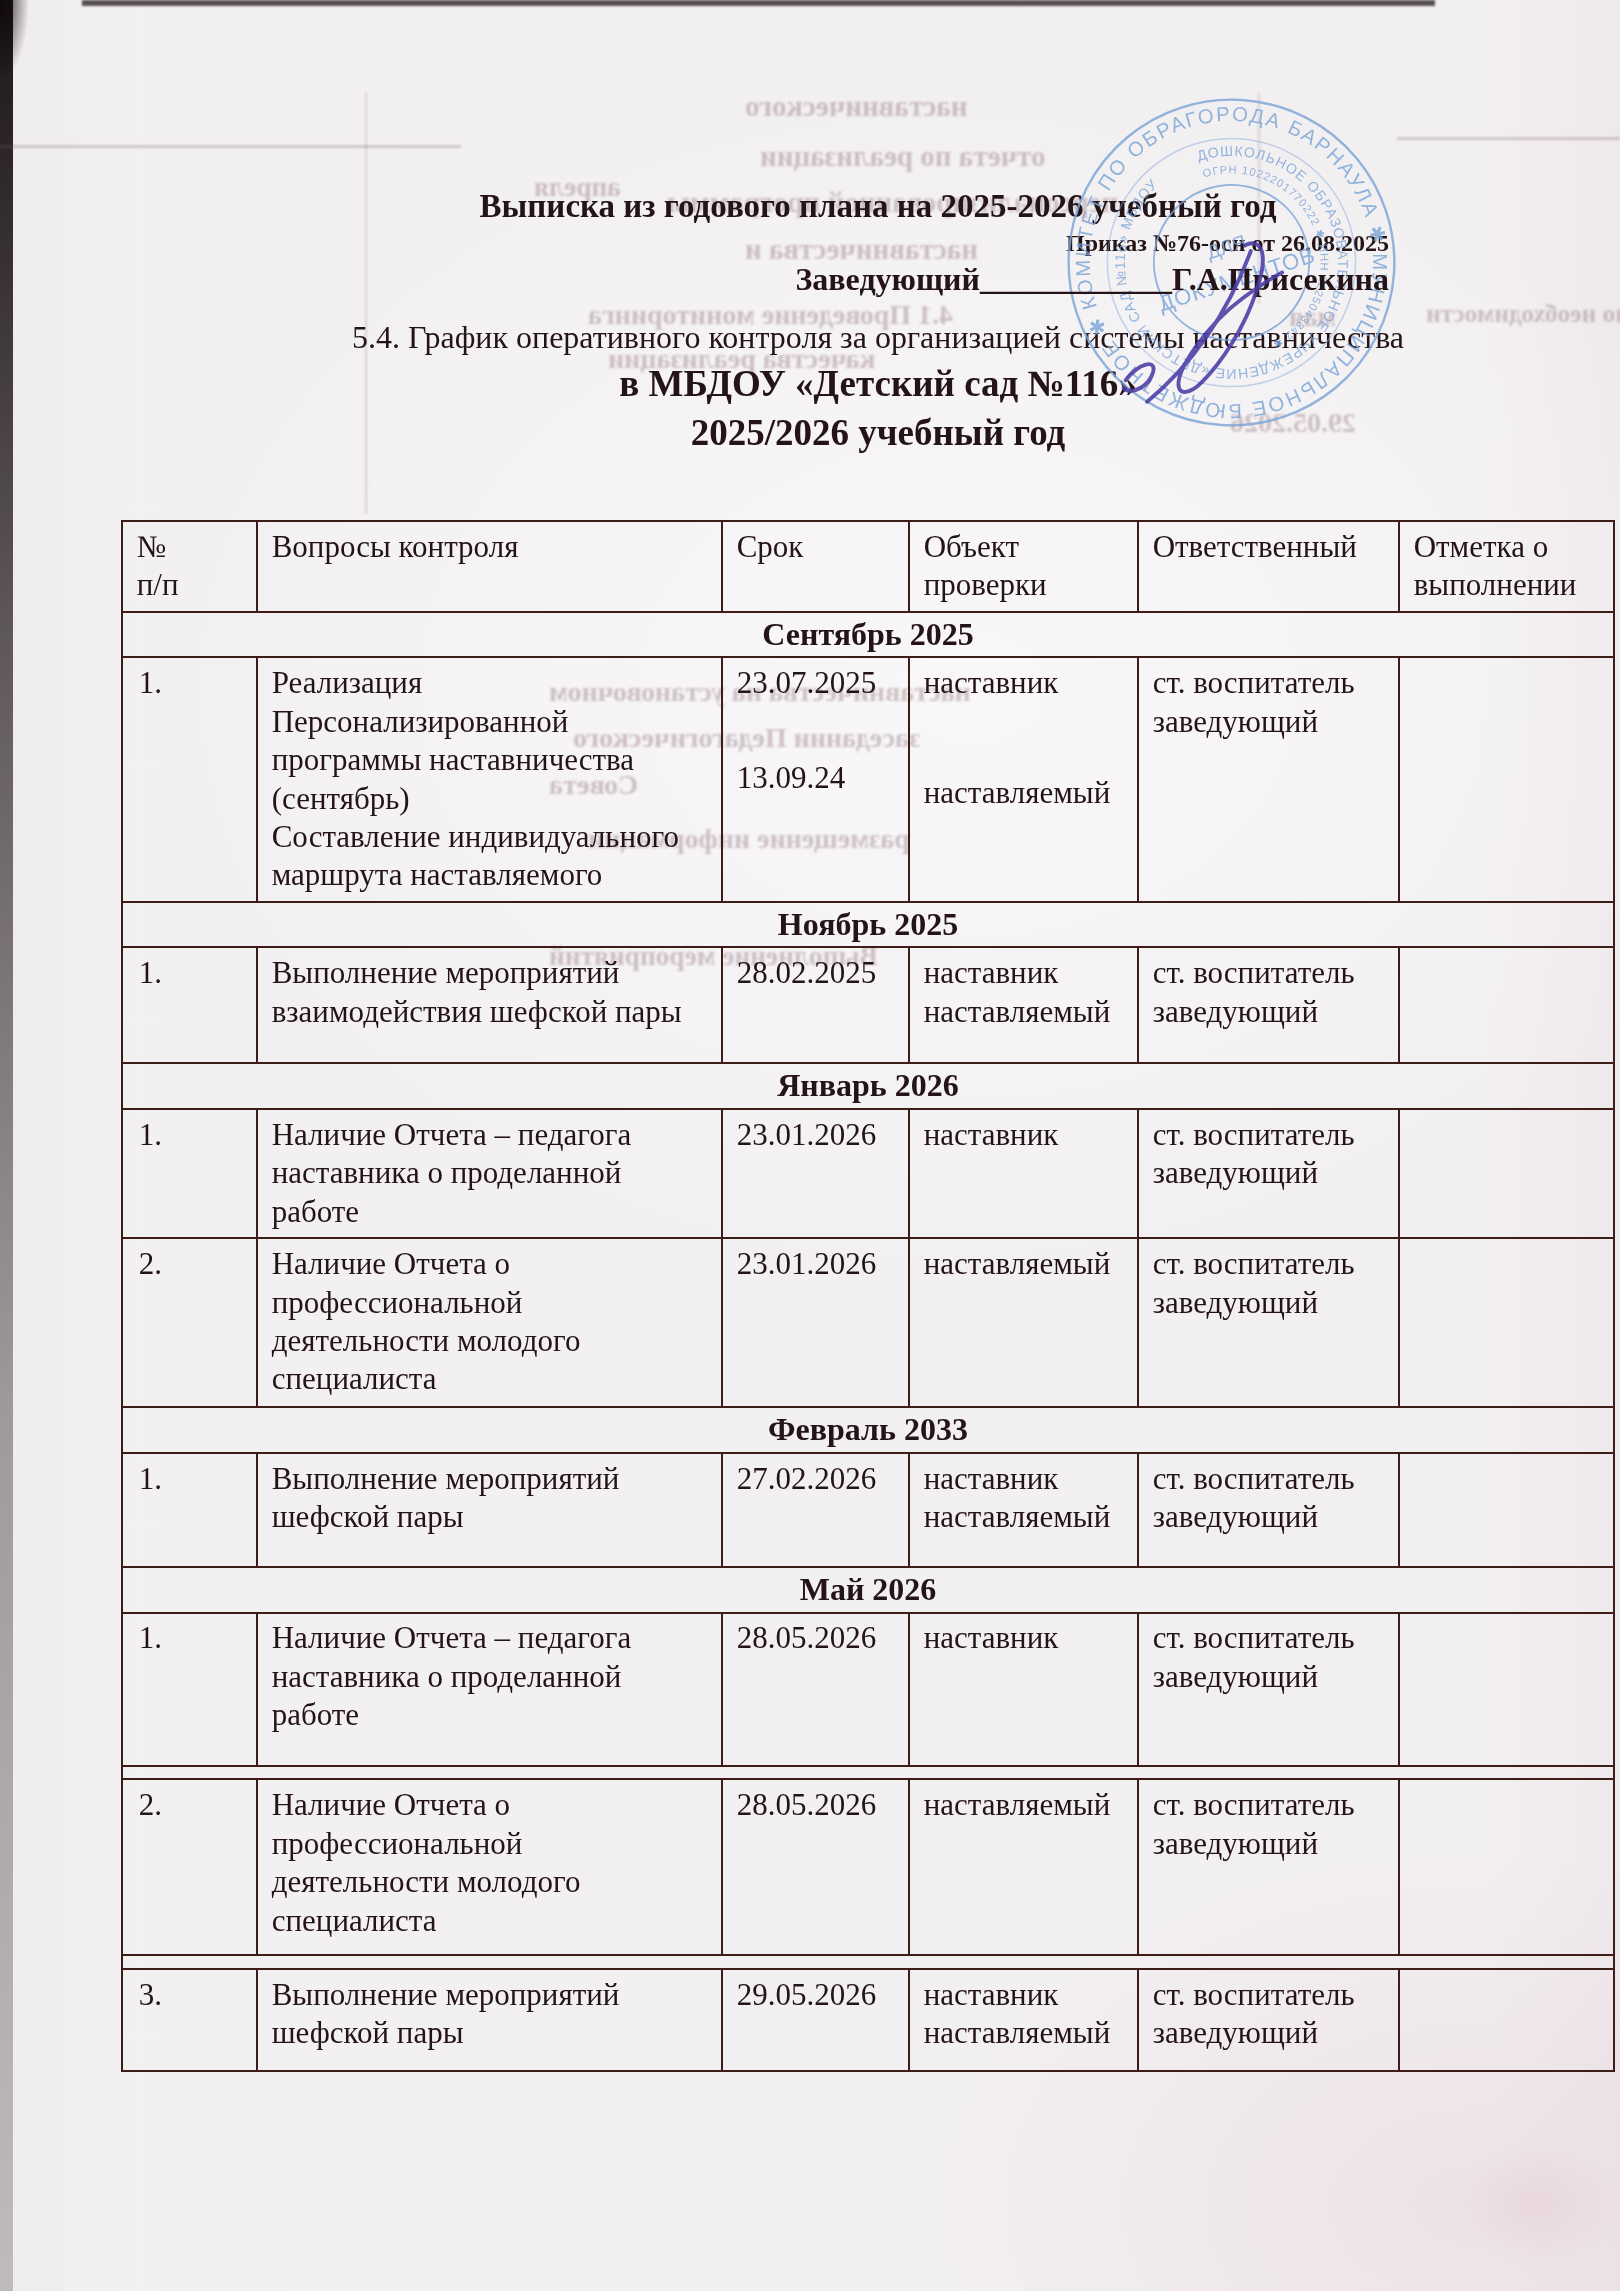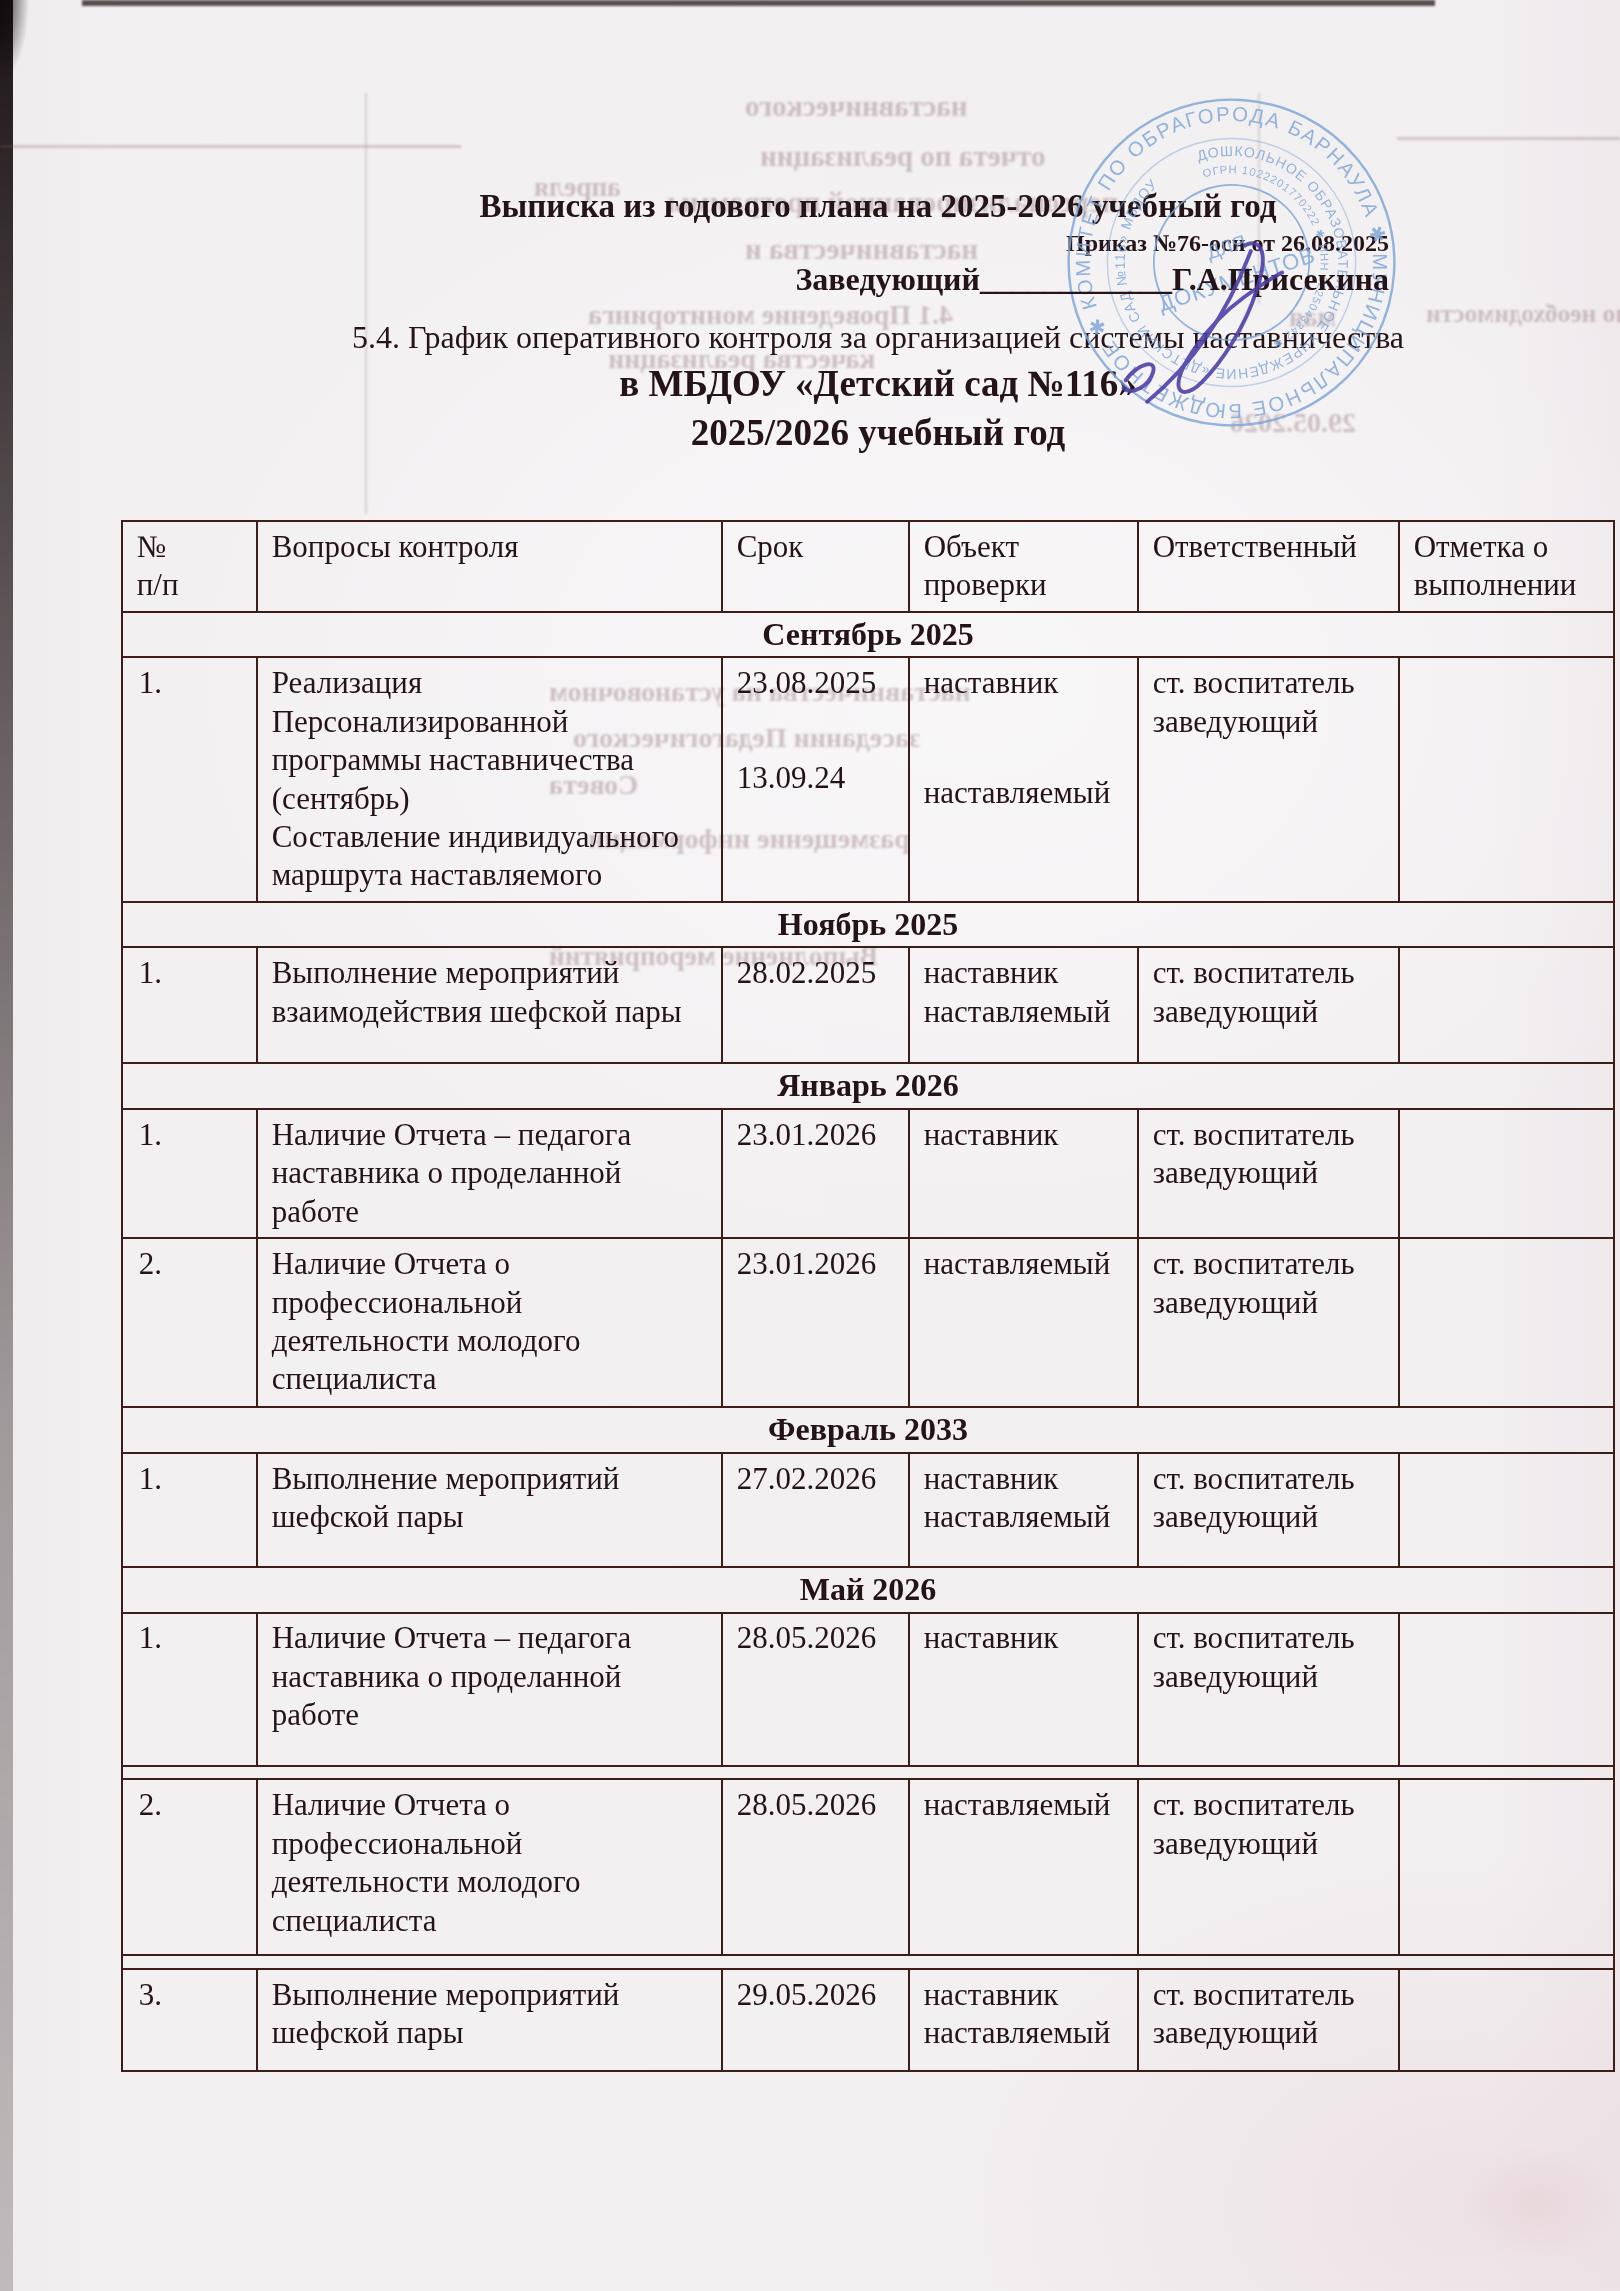--- a/index.html
+++ b/index.html
@@ -166,21 +166,21 @@
           <tr class="caption-row">
             <td class="caption" colspan="6">Сентябрь 2025</td>
           </tr>
           <tr class="data-row s0 r0">
             <td class="num">1.</td>
             <td class="question">
               <div class="para">Реализация Персонализированной программы наставничества (сентябрь)</div>
               <div class="para">Составление индивидуального маршрута наставляемого</div>
             </td>
             <td class="term">
-              <div class="tline">23.08.2025</div>
+              <div class="tline">23.07.2025</div>
               <div class="tline">13.09.24</div>
             </td>
             <td class="object">
               <div class="oline">наставник</div>
               <div class="oline">наставляемый</div>
             </td>
             <td class="resp">
               <div class="rline">ст. воспитатель</div>
               <div class="rline">заведующий</div>
             </td>

